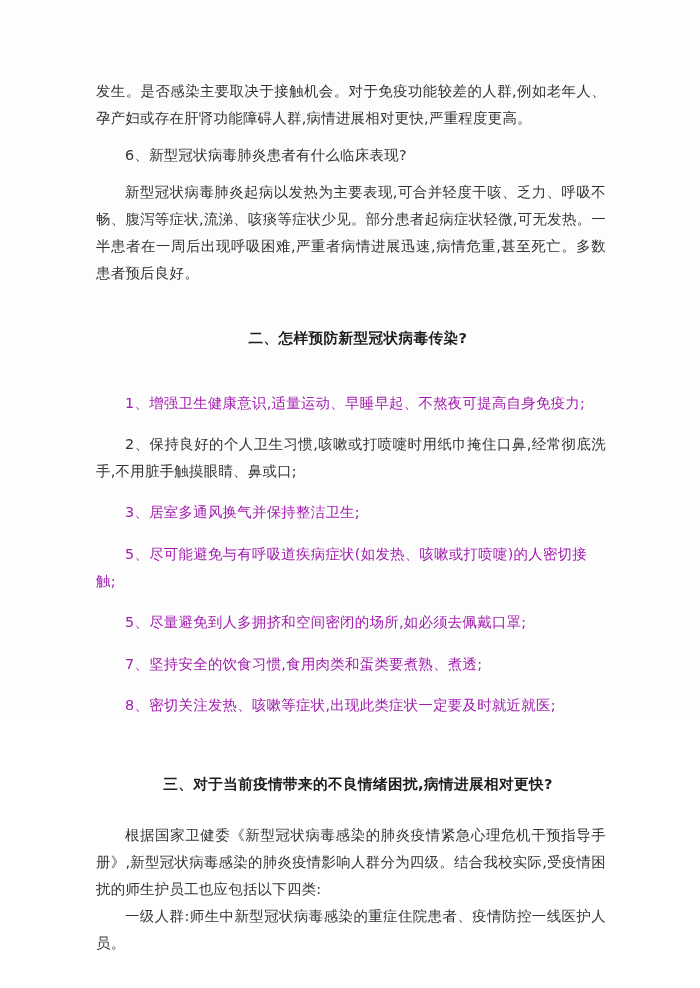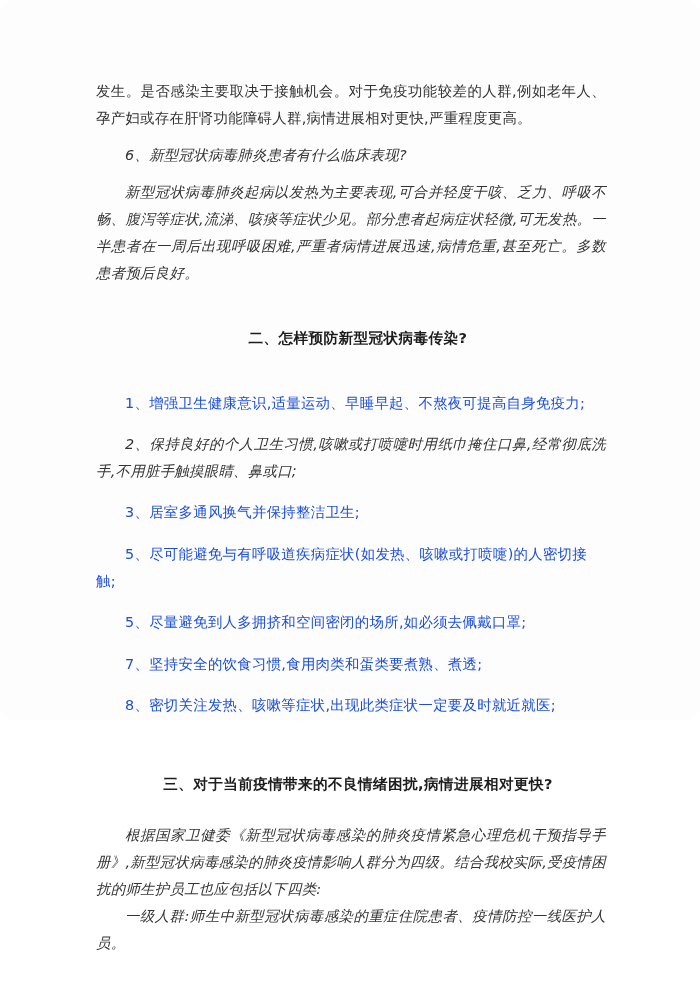--- a/index.html
+++ b/index.html
@@ -32,37 +32,36 @@
     font-size: 14.4px;
     line-height: 27px;
     text-align: justify;
     margin: 0 0 0 0;
     letter-spacing: 0.3px;
     color: #333333;
     font-weight: 400;
   }
   .para.indent {
     text-indent: 29px;
-    font-style: italic;
   }
   .heading {
     font-size: 14.6px;
     line-height: 27px;
     font-weight: bold;
     color: #1d1d1d;
     letter-spacing: 0.4px;
     text-indent: 14px;
     text-align: center;
   }
   .gap-sm { height: 10px; }
   .gap-lg { height: 22px; }
   .list-line {
     font-size: 14.4px;
     line-height: 27px;
-    color: #1d4ed8;
+    color: #a21caf;
     text-indent: 29px;
     letter-spacing: 0.3px;
   }
   
   .content {
     filter: blur(0.35px);
     -webkit-font-smoothing: antialiased;
   }
 </style>
 </head>

